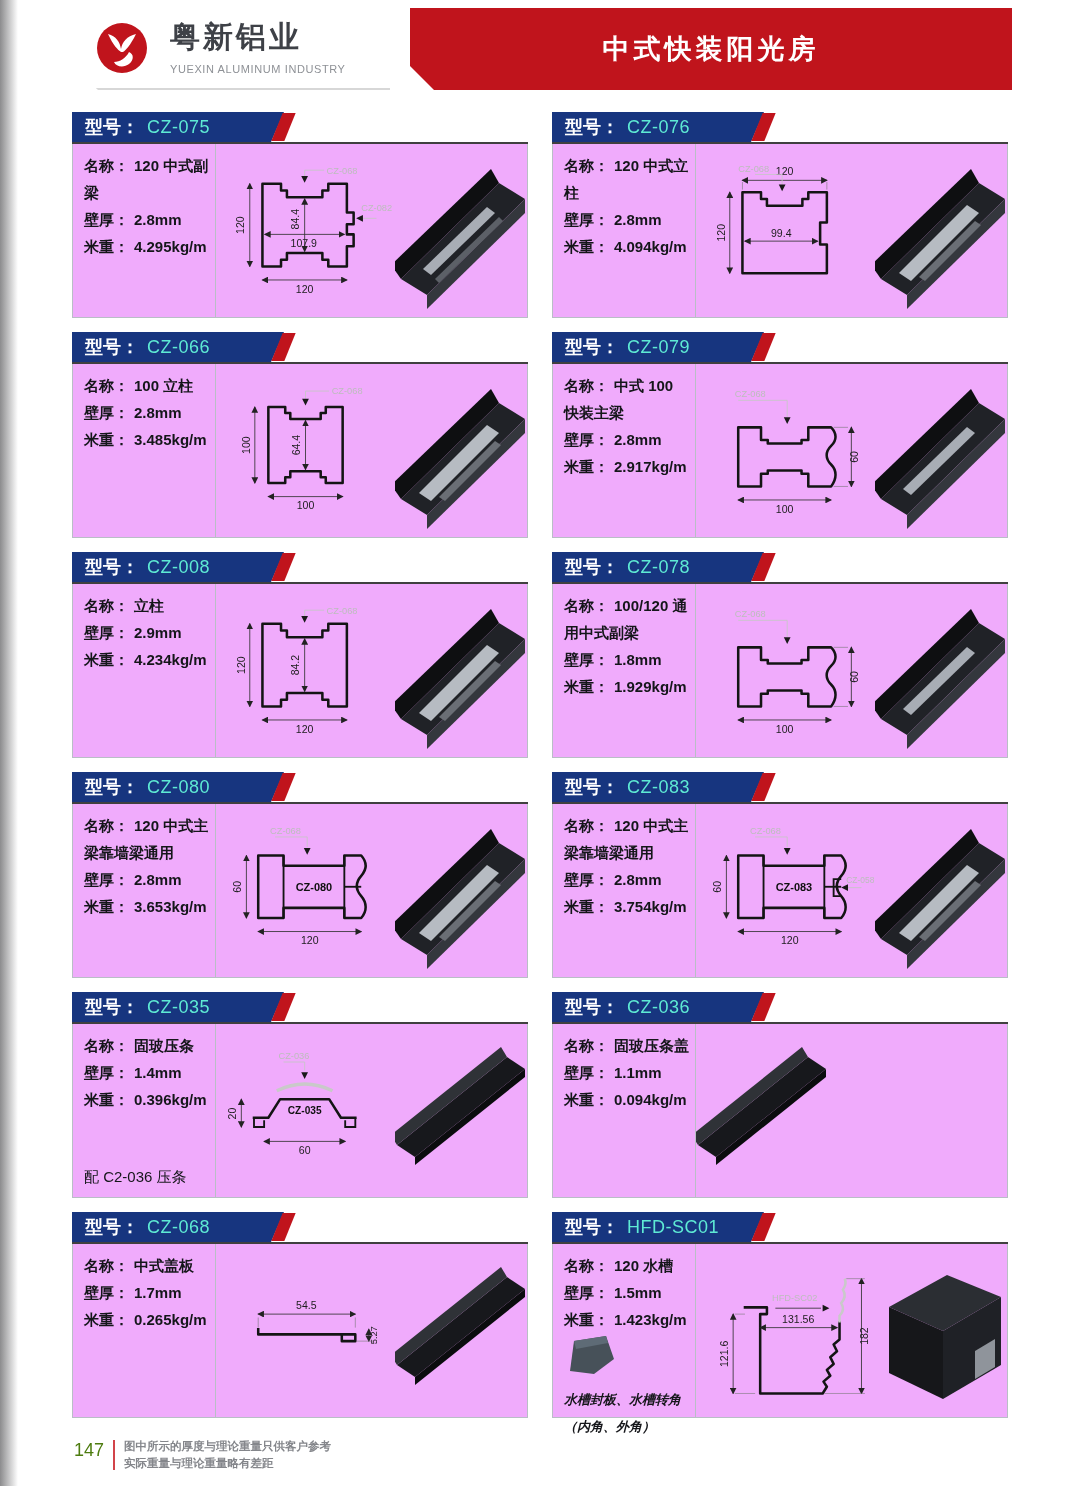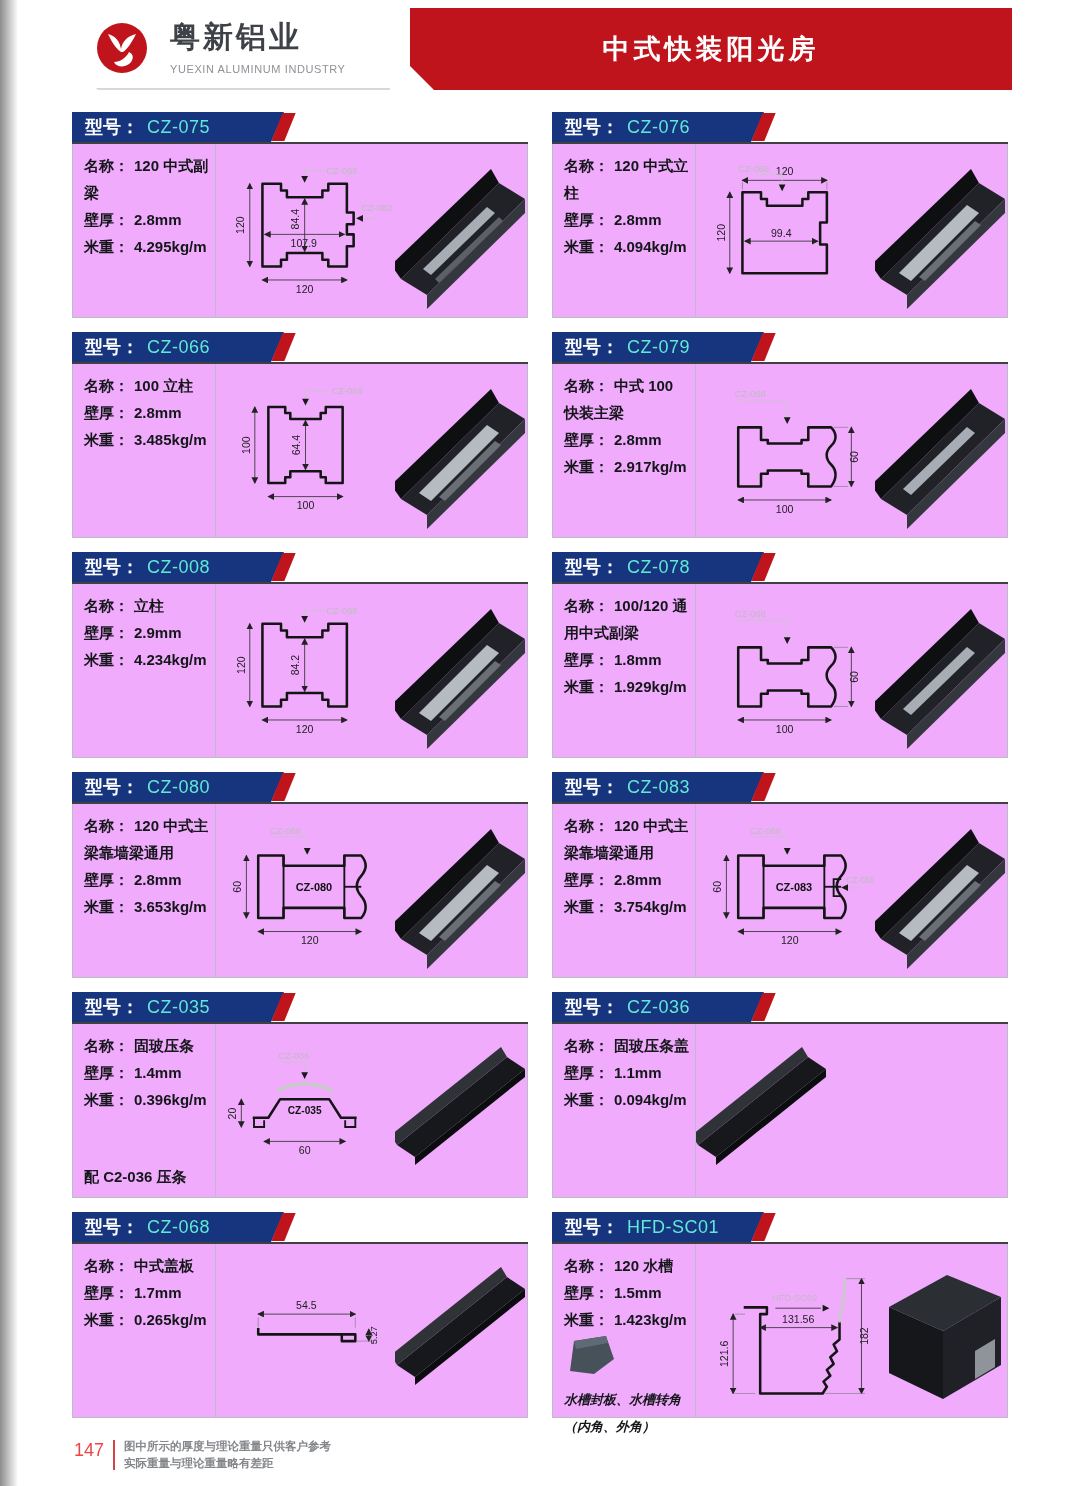--- a/index.html
+++ b/index.html
@@ -32,41 +32,41 @@
   .model-bar .mlabel{color:#fff;font-size:18px;font-weight:bold;margin-right:8px;}
   .model-bar .mvalue{color:#5eead4;font-size:18px;letter-spacing:.5px;}
   .slash{position:absolute;left:205px;top:1px;width:13px;height:28px;background:#c0141c;
         transform:skewX(-22deg);}
   .card-body{display:flex;height:174px;border:1px solid #b9bec6;border-top:none;
         background:#f0abfc;box-sizing:border-box;}
   .info{width:143px;flex:0 0 auto;border-right:1px solid #b9bec6;padding:8px 6px 6px 11px;
         box-sizing:border-box;position:relative;font-size:15px;font-weight:600;
         color:#15161a;line-height:1.8;}
   .irow .ilabel{margin-right:5px;}
-  .note{position:absolute;left:11px;bottom:7px;font-size:15px;font-weight:700;}
+  .note{position:absolute;left:11px;bottom:7px;font-size:15px;font-weight:400;}
   .acc-cap{font-size:13px;line-height:1.5;margin-top:7px;font-style:italic;}
   .draw{flex:1 1 auto;display:flex;align-items:center;justify-content:center;overflow:hidden;}
   .photo{width:132px;flex:0 0 auto;overflow:hidden;display:flex;align-items:center;}
 
   
   .prof{fill:none;stroke:#141414;stroke-width:3;stroke-linejoin:round;stroke-linecap:square;}
   .prof2{fill:none;stroke:#141414;stroke-width:2.2;}
   .dim{stroke:#333;stroke-width:1;}
   .thin{stroke:#777;stroke-width:.7;}
   .dt{font-size:12.5px;fill:#1c1c1c;}
   .dts{font-size:11px;fill:#1c1c1c;}
   .ann{font-size:11px;fill:#bdbdbd;}
   .annl{stroke:#c6c6c6;stroke-width:1;fill:none;}
   .arr{fill:#191919;}
   .ghost{stroke:#c9c9c9;stroke-width:4;fill:none;}
   .lbl{font-size:13px;font-weight:bold;fill:#101010;text-anchor:middle;}
 
   
   .footer{position:absolute;left:74px;top:1438px;display:flex;align-items:flex-start;}
-  .pagenum{font-size:18px;color:#ef4444;margin-top:2px;}
+  .pagenum{font-size:18px;color:#4d7c0f;margin-top:2px;}
   .red-rule{width:2px;height:30px;background:#d2444a;margin:2px 9px 0 9px;}
   .disc{font-size:11.5px;color:#84868b;line-height:1.45;font-weight:700;}
 </style>
 </head>
 <body>
 
 <div class="page">
 
   <svg width="0" height="0" style="position:absolute" aria-hidden="true">
     <defs>

